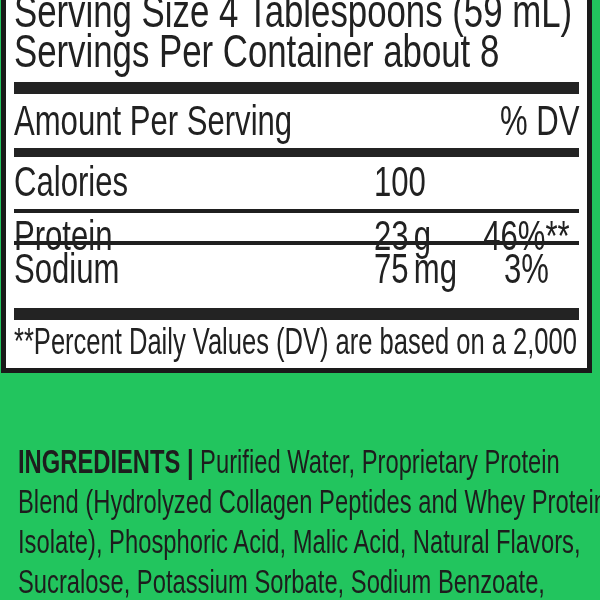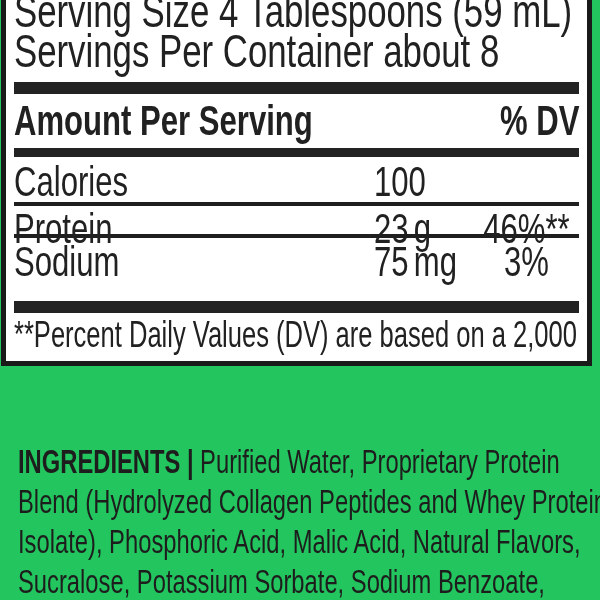--- a/index.html
+++ b/index.html
@@ -37,31 +37,31 @@
 
   .sv-line { height: 40px; line-height: 40px; font-size: 47px; }
 
   .bar-thick { height: 12px; background: #232323; }
   .bar-first { margin-top: 11px; }
   .bar-med   { height: 9px;  background: #232323; }
   .rule      { height: 4px;  background: #1f1f1f; }
 
   .hdr {
     height: 54px; line-height: 54px;
-    font-size: 42px; font-weight: 700;
+    font-size: 42px; font-weight: 400;
     display: flex; justify-content: space-between; align-items: center;
   }
 
   .nrow {
     display: grid;
     grid-template-columns: 1fr 115px 106px;
     font-size: 42px;
   }
   .nrow > div { min-width: 0; }
-  .row-cal { height: 45px; line-height: 49px; }
+  .row-cal { height: 52px; line-height: 49px; }
   .row-pro { height: 28px; line-height: 46px; }
   .row-sod { height: 63px; line-height: 48px; }
   .cell-amount { padding-left: 16px; }
   .cell-dv { display: flex; justify-content: center; }
   .unit { margin-left: 7px; }
 
   .foot { padding-top: 2px; text-align: center; }
   .foot-line { height: 39px; line-height: 39px; font-size: 37px; }
 
   

